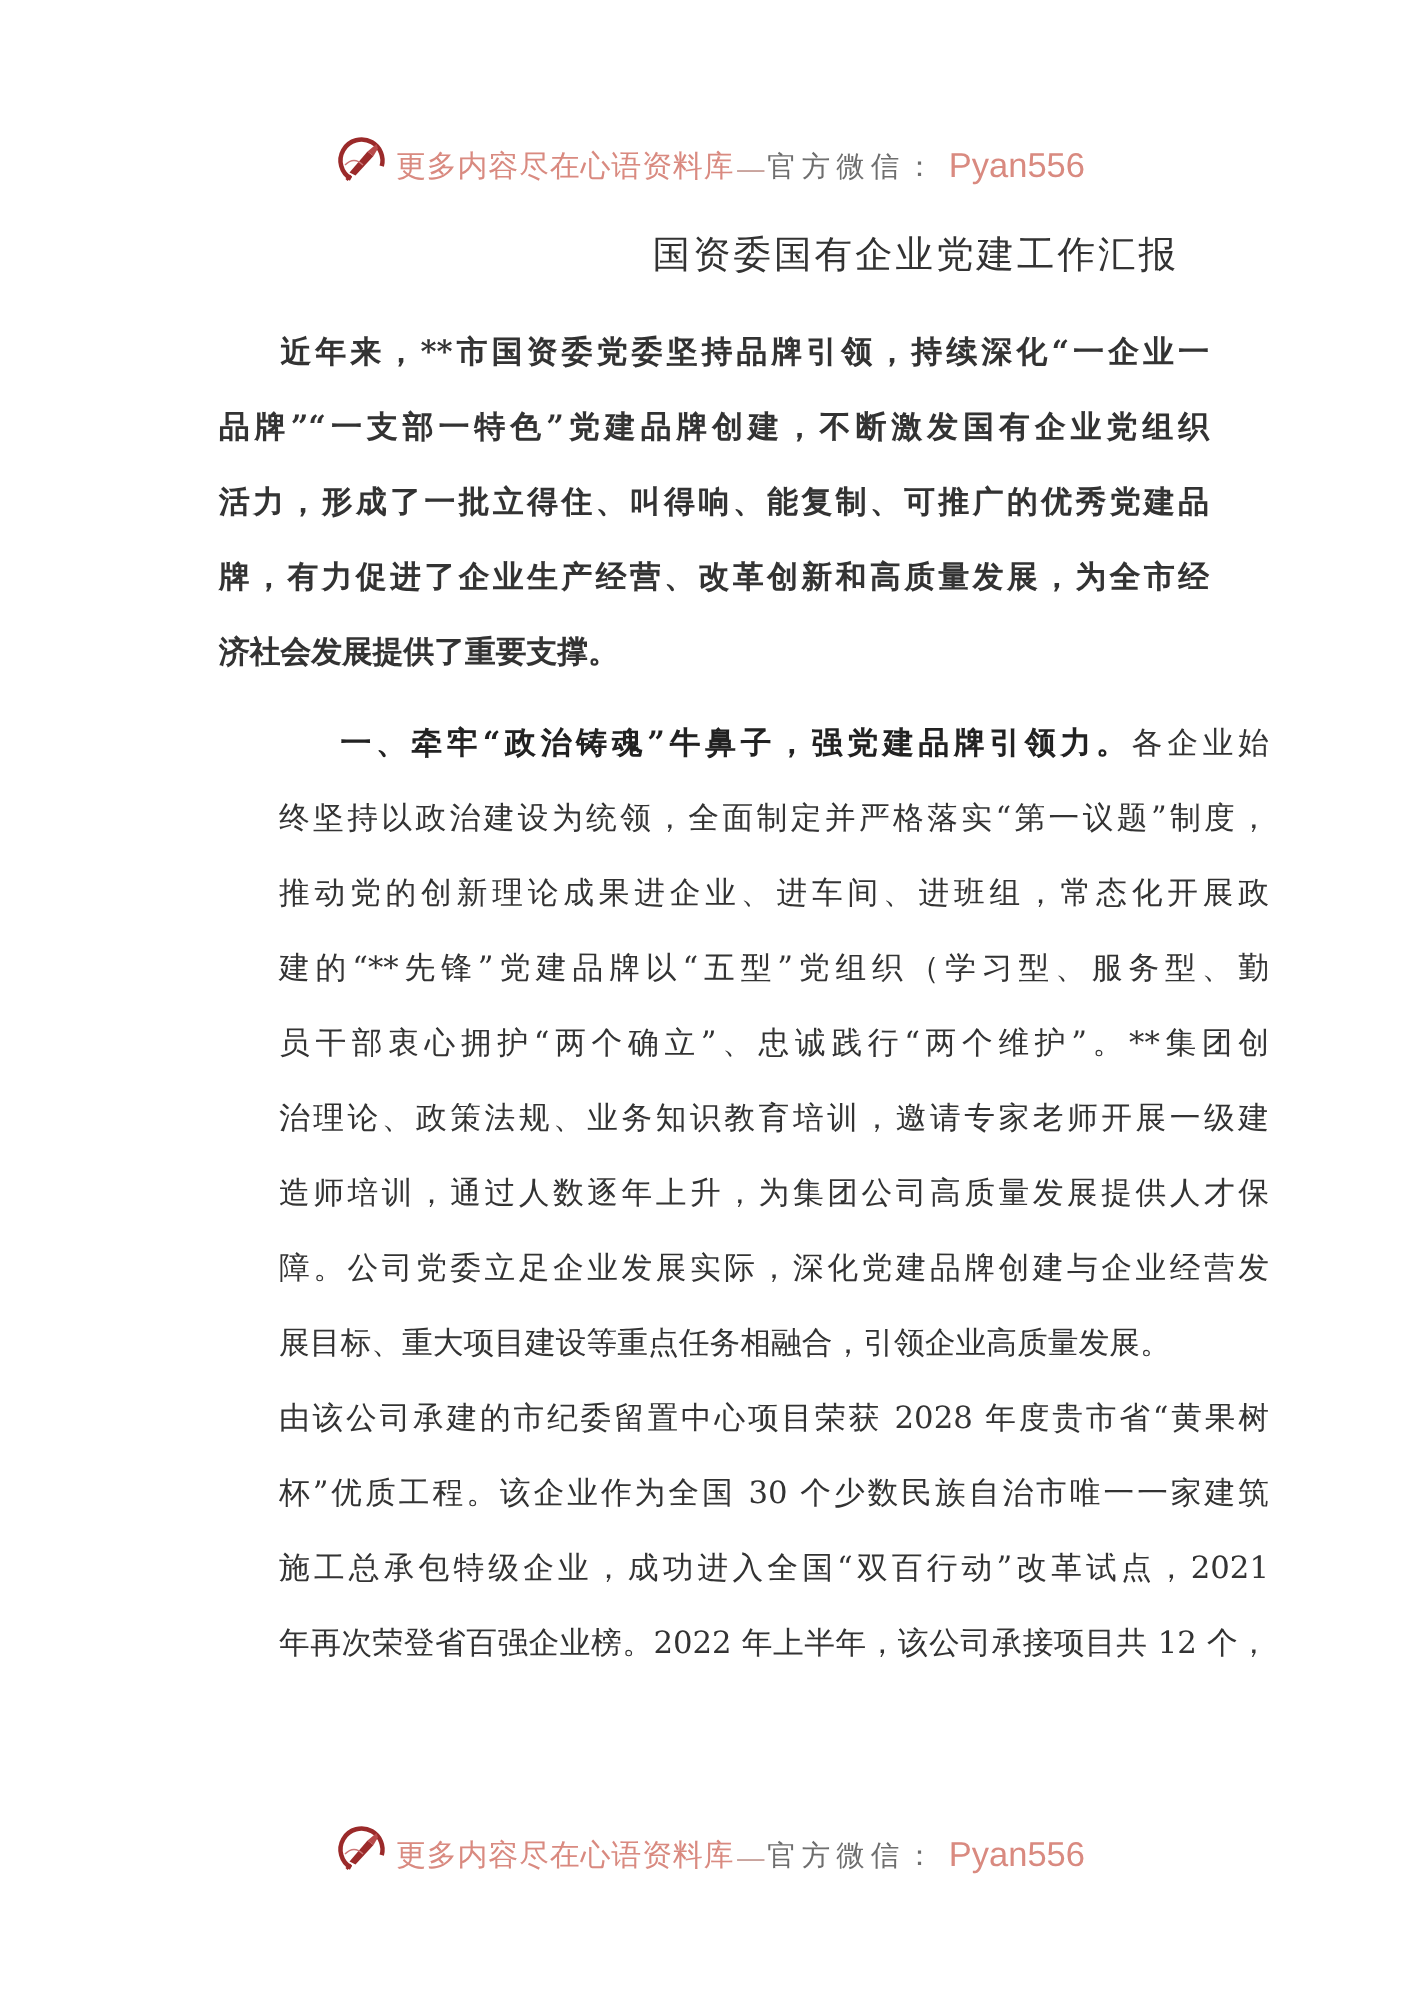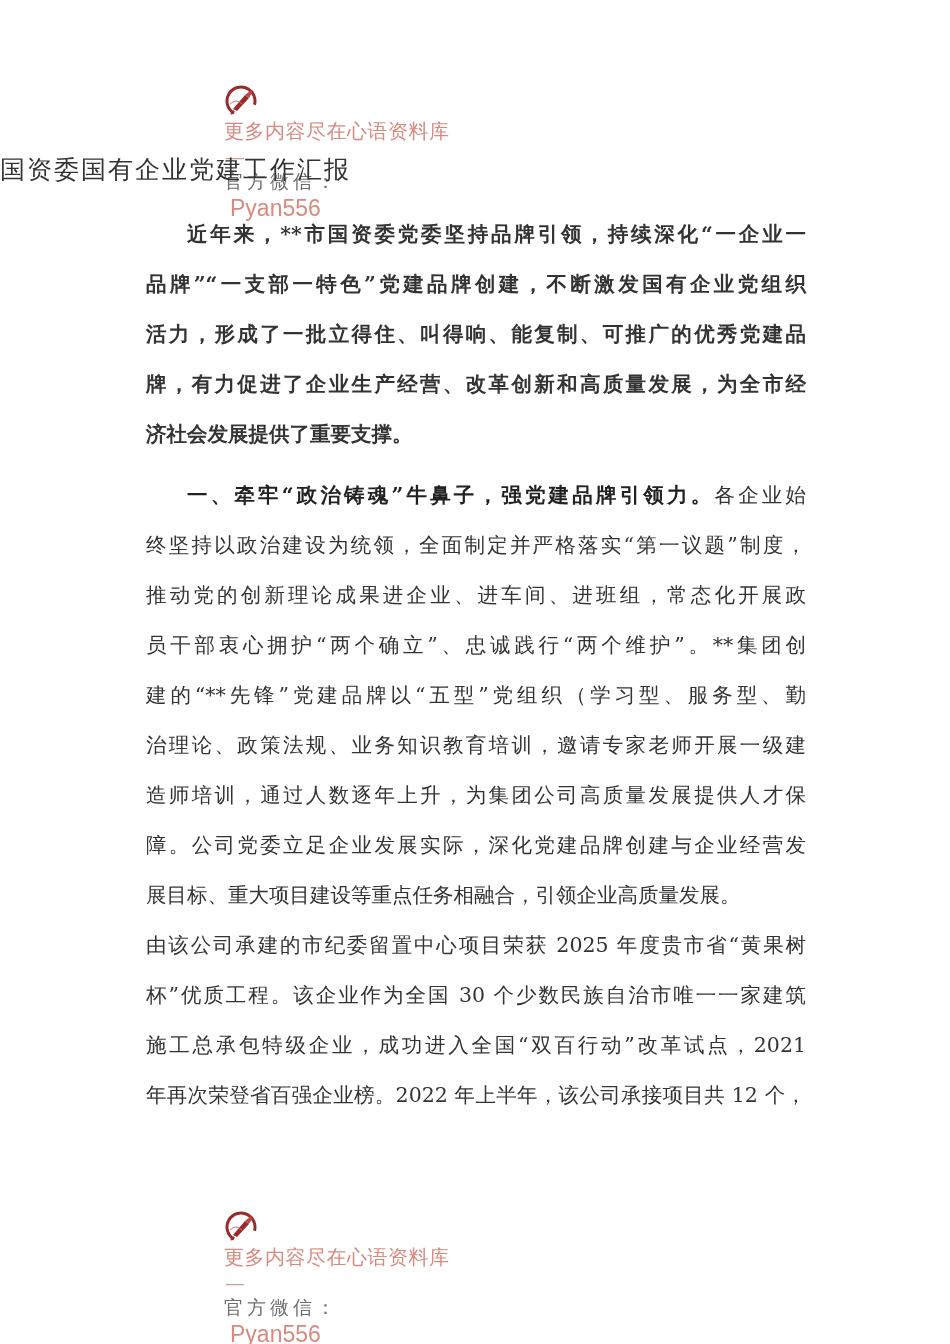--- a/index.html
+++ b/index.html
@@ -13,23 +13,22 @@
       position: relative;
       overflow: hidden;
       font-family: "DejaVu Serif", "Liberation Serif", serif;
       color: #2b2b2b;
     }
     .watermark {
       position: absolute;
       left: 224px;
       height: 40px;
       display: flex;
-      align-items: flex-start;
+      align-items: flex-end;
       white-space: nowrap;
-      flex-direction: column;
     }
     .watermark.top { top: 84px; }
     .watermark.bottom { top: 1210px; }
     .wm-logo {
       width: 34px;
       height: 34px;
       margin-right: 6px;
       display: inline-block;
     }
     .wm-brand {
@@ -53,21 +52,21 @@
       font-family: "Liberation Sans", "DejaVu Sans", sans-serif;
       font-size: 23px;
       color: #d98a80;
       margin-left: 6px;
     }
     .doc-title {
       position: absolute;
       top: 150px;
       left: 0;
       width: 786px;
-      text-align: left;
+      text-align: right;
       font-size: 25px;
       letter-spacing: 2px;
       color: #333;
       line-height: 40px;
     }
     .body-text {
       position: absolute;
       left: 146px;
       width: 660px;
       font-size: 20.5px;
@@ -78,21 +77,21 @@
       height: 50px;
       line-height: 50px;
       white-space: nowrap;
       text-align: justify;
       text-align-last: justify;
       letter-spacing: 0;
     }
     .line.last { text-align-last: left; }
     .line.indent { padding-left: 41px; }
     .p1 { top: 209px; font-weight: bold; }
-    .p2 { top: 470px; }
+    .p2 { top: 470px; margin-left: 40px; }
     .bold { font-weight: bold; color: #222; }
   </style>
 </head>
 <body>
 
 <div class="watermark top">
   <span class="wm-logo">
     <svg width="34" height="34" viewBox="0 0 34 34">
       <circle cx="17" cy="17" r="14" fill="none" stroke="#9b2a2a" stroke-width="3" stroke-dasharray="62 26" transform="rotate(120 17 17)"></circle>
       <path d="M9 25 L21 11 L25 14 L13 27 Z" fill="#9b2a2a"></path>
@@ -114,27 +113,27 @@
   <span class="line">品牌”“一支部一特色”党建品牌创建，不断激发国有企业党组织</span>
   <span class="line">活力，形成了一批立得住、叫得响、能复制、可推广的优秀党建品</span>
   <span class="line">牌，有力促进了企业生产经营、改革创新和高质量发展，为全市经</span>
   <span class="line last">济社会发展提供了重要支撑。</span>
 </div>
 
 <div class="body-text p2">
   <span class="line indent"><span class="bold">一、牵牢“政治铸魂”牛鼻子，强党建品牌引领力。</span><span>各企业始</span></span>
   <span class="line">终坚持以政治建设为统领，全面制定并严格落实“第一议题”制度，</span>
   <span class="line">推动党的创新理论成果进企业、进车间、进班组，常态化开展政</span>
+  <span class="line">建的“**先锋”党建品牌以“五型”党组织（学习型、服务型、勤</span>
   <span class="line">员干部衷心拥护“两个确立”、忠诚践行“两个维护”。**集团创</span>
-  <span class="line">建的“**先锋”党建品牌以“五型”党组织（学习型、服务型、勤</span>
   <span class="line">治理论、政策法规、业务知识教育培训，邀请专家老师开展一级建</span>
   <span class="line">造师培训，通过人数逐年上升，为集团公司高质量发展提供人才保</span>
   <span class="line">障。公司党委立足企业发展实际，深化党建品牌创建与企业经营发</span>
   <span class="line last">展目标、重大项目建设等重点任务相融合，引领企业高质量发展。</span>
-  <span class="line">由该公司承建的市纪委留置中心项目荣获 2025 年度贵市省“黄果树</span>
+  <span class="line">由该公司承建的市纪委留置中心项目荣获 2028 年度贵市省“黄果树</span>
   <span class="line">杯”优质工程。该企业作为全国 30 个少数民族自治市唯一一家建筑</span>
   <span class="line">施工总承包特级企业，成功进入全国“双百行动”改革试点，2021</span>
   <span class="line">年再次荣登省百强企业榜。2022 年上半年，该公司承接项目共 12 个，</span>
 </div>
 
 <div class="watermark bottom">
   <span class="wm-logo">
     <svg width="34" height="34" viewBox="0 0 34 34">
       <circle cx="17" cy="17" r="14" fill="none" stroke="#9b2a2a" stroke-width="3" stroke-dasharray="62 26" transform="rotate(120 17 17)"></circle>
       <path d="M9 25 L21 11 L25 14 L13 27 Z" fill="#9b2a2a"></path>

